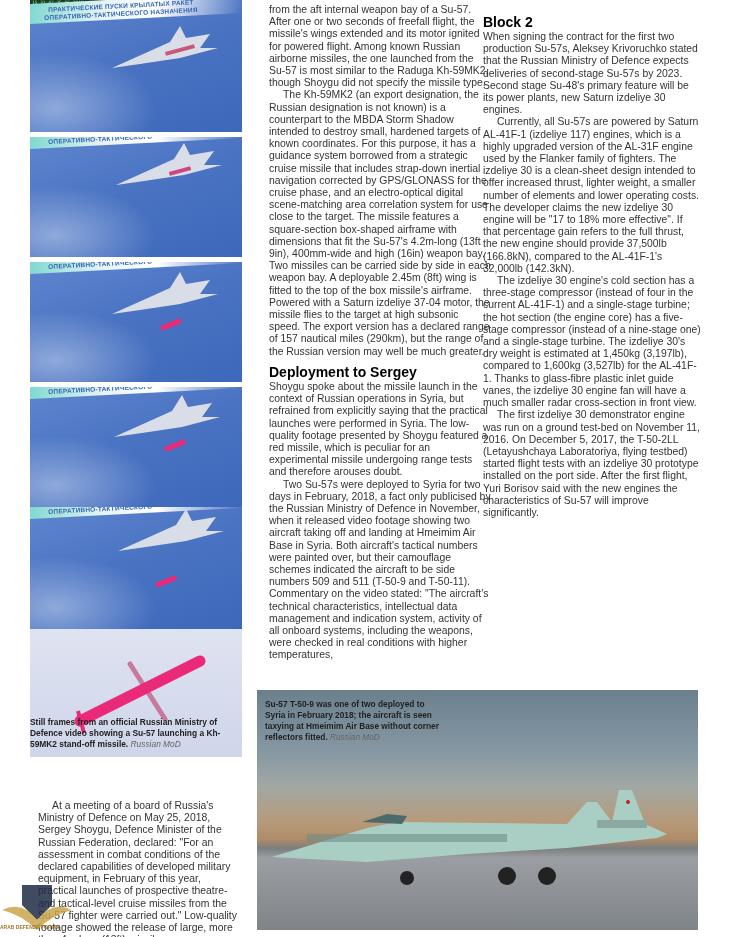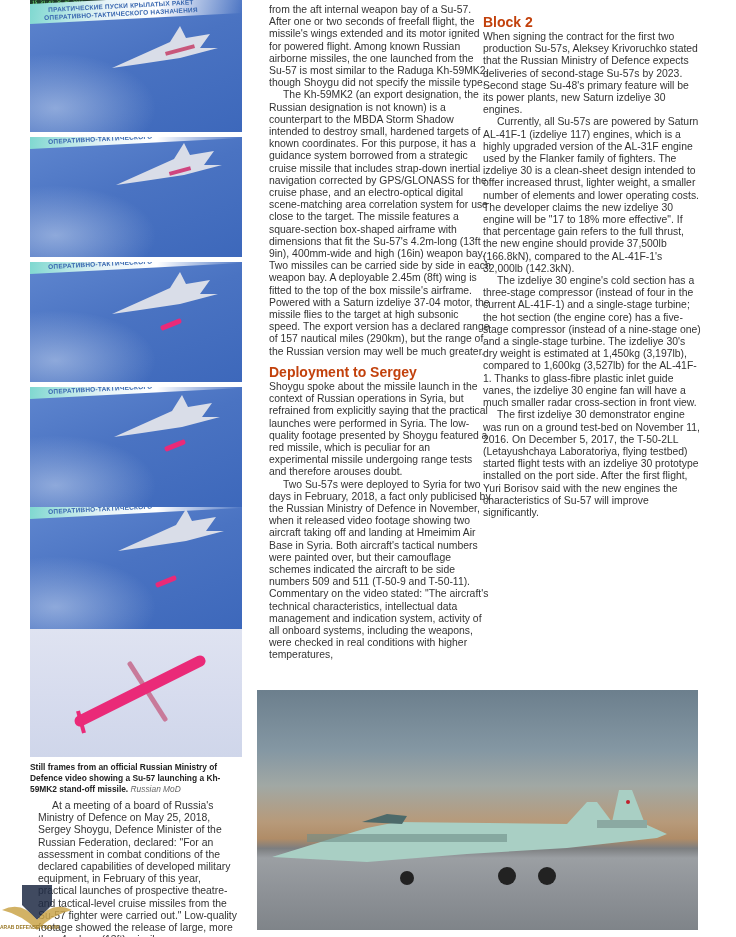--- a/index.html
+++ b/index.html
@@ -16,30 +16,30 @@
            transform: skewY(-3deg); transform-origin: left top; }
   .frame .banner-text { position: absolute; left: 18px; top: 1px; font-size: 6.5px; font-weight: bold;
            color: #3a68b0; letter-spacing: 0.2px; white-space: nowrap; transform: rotate(-3deg); transform-origin: left top; }
   .frame .ticker { position: absolute; left: 0; top: 0; height: 5px; width: 60%; background: #1f3b2a;
            font-size: 4.5px; color: #7cff80; line-height: 5px; padding-left: 2px; white-space: nowrap; font-family: "DejaVu Sans Mono", monospace; }
   .jet { position: absolute; width: 110px; height: 48px; }
   .missile { position: absolute; width: 22px; height: 5px; background: #ea2a78; border-radius: 2px; transform: rotate(-22deg); }
 
   .frame.final { background: linear-gradient(180deg, #dfe3f1 0%, #d7dcee 50%, #cfd6ea 100%); }
 
-  .caption-left { position: absolute; left: 30px; top: 762px; width: 212px; font-size: 8.4px; line-height: 11px; font-weight: bold; color: #222; }
+  .caption-left { position: absolute; left: 30px; top: 717px; width: 212px; font-size: 8.4px; line-height: 11px; font-weight: bold; color: #222; }
   .credit { font-style: italic; font-weight: normal; color: #666; }
 
   .col { position: absolute; font-size: 10.4px; line-height: 12.2px; color: #333; }
   .col p { margin: 0; text-indent: 0; }
   .col p.ind { text-indent: 14px; }
   .col1 { left: 38px; top: 800px; width: 204px; }
   .col2 { left: 269px; top: 4px; width: 222px; }
   .col3 { left: 483px; top: 4px; width: 218px; }
-  .subhead { font-size: 14px; font-weight: bold; color: #c2410c; margin: 6px 0 1px 0; line-height: 16px; }
+  .subhead { font-size: 14px; font-weight: bold; color: #000000; margin: 6px 0 1px 0; line-height: 16px; }
   .ai-mark { font-weight: 900; font-style: italic; color: #111; letter-spacing: -0.5px; }
 
   .photo { position: absolute; left: 257px; top: 690px; width: 441px; height: 240px; overflow: hidden;
            background: linear-gradient(180deg, #6c7f8d 0%, #8497a3 25%, #a1a8a4 40%, #b79a7a 55%, #b08c67 62%, #7c7e80 66%, #9b9fa3 70%, #8d9196 85%, #7f8489 100%); }
   .photo-caption { position: absolute; left: 8px; top: 9px; width: 175px; font-size: 8.3px; line-height: 11px; font-weight: bold; color: #1f1f1f; }
   .photo-jet { position: absolute; left: 10px; top: 92px; width: 420px; height: 110px; }
   .watermark { position: absolute; left: 2px; top: 880px; width: 70px; height: 55px; }
   .watermark-text { position: absolute; left: 0; top: 924px; width: 100px; font-size: 5px; color: #9b7a2a; font-weight: bold; }
 </style>
 </head>
@@ -126,20 +126,24 @@
 
 <div class="col col3">
   <div class="subhead" style="margin-top:10px;">Block 2</div>
   <p>When signing the contract for the first two production Su-57s, Aleksey Krivoruchko stated that the Russian Ministry of Defence expects deliveries of second-stage Su-57s by 2023. Second stage Su-48's primary feature will be its power plants, new Saturn izdeliye 30 engines.</p>
   <p class="ind">Currently, all Su-57s are powered by Saturn AL-41F-1 (izdeliye 117) engines, which is a highly upgraded version of the AL-31F engine used by the Flanker family of fighters. The izdeliye 30 is a clean-sheet design intended to offer increased thrust, lighter weight, a smaller number of elements and lower operating costs. The developer claims the new izdeliye 30 engine will be "17 to 18% more effective". If that percentage gain refers to the full thrust, the new engine should provide 37,500lb (166.8kN), compared to the AL-41F-1's 32,000lb (142.3kN).</p>
   <p class="ind">The izdeliye 30 engine's cold section has a three-stage compressor (instead of four in the current AL-41F-1) and a single-stage turbine; the hot section (the engine core) has a five-stage compressor (instead of a nine-stage one) and a single-stage turbine. The izdeliye 30's dry weight is estimated at 1,450kg (3,197lb), compared to 1,600kg (3,527lb) for the AL-41F-1. Thanks to glass-fibre plastic inlet guide vanes, the izdeliye 30 engine fan will have a much smaller radar cross-section in front view.</p>
   <p class="ind">The first izdeliye 30 demonstrator engine was run on a ground test-bed on November 11, 2016. On December 5, 2017, the T-50-2LL (Letayushchaya Laboratoriya, flying testbed) started flight tests with an izdeliye 30 prototype installed on the port side. After the first flight, Yuri Borisov said with the new engines the characteristics of Su-57 will improve significantly.</p>
 </div>
 
 <div class="photo">
+  <div class="photo-caption">
+    <span>Su-57 T-50-9 was one of two deployed to Syria in February 2018; the aircraft is seen taxying at Hmeimim Air Base without corner reflectors fitted.</span>
+    <span class="credit">Russian MoD</span>
+  </div>
   <svg class="photo-jet" viewBox="0 0 420 110">
     <polygon points="5,75 60,58 100,46 130,40 300,42 320,20 330,20 345,40 352,8 365,8 378,42 400,52 390,56 300,66 200,72 100,80" fill="#a9cfc4"></polygon>
     <polygon points="95,40 120,32 140,34 135,42" fill="#4d6a6a"></polygon>
     <rect x="40" y="52" width="200" height="8" fill="#6f8d88" opacity="0.6"></rect>
     <rect x="330" y="38" width="50" height="8" fill="#8ba9a2"></rect>
     <circle cx="140" cy="96" r="7" fill="#222"></circle>
     <circle cx="240" cy="94" r="9" fill="#222"></circle>
     <circle cx="280" cy="94" r="9" fill="#222"></circle>
     <circle cx="361" cy="20" r="2" fill="#c0202c"></circle>
   </svg>

